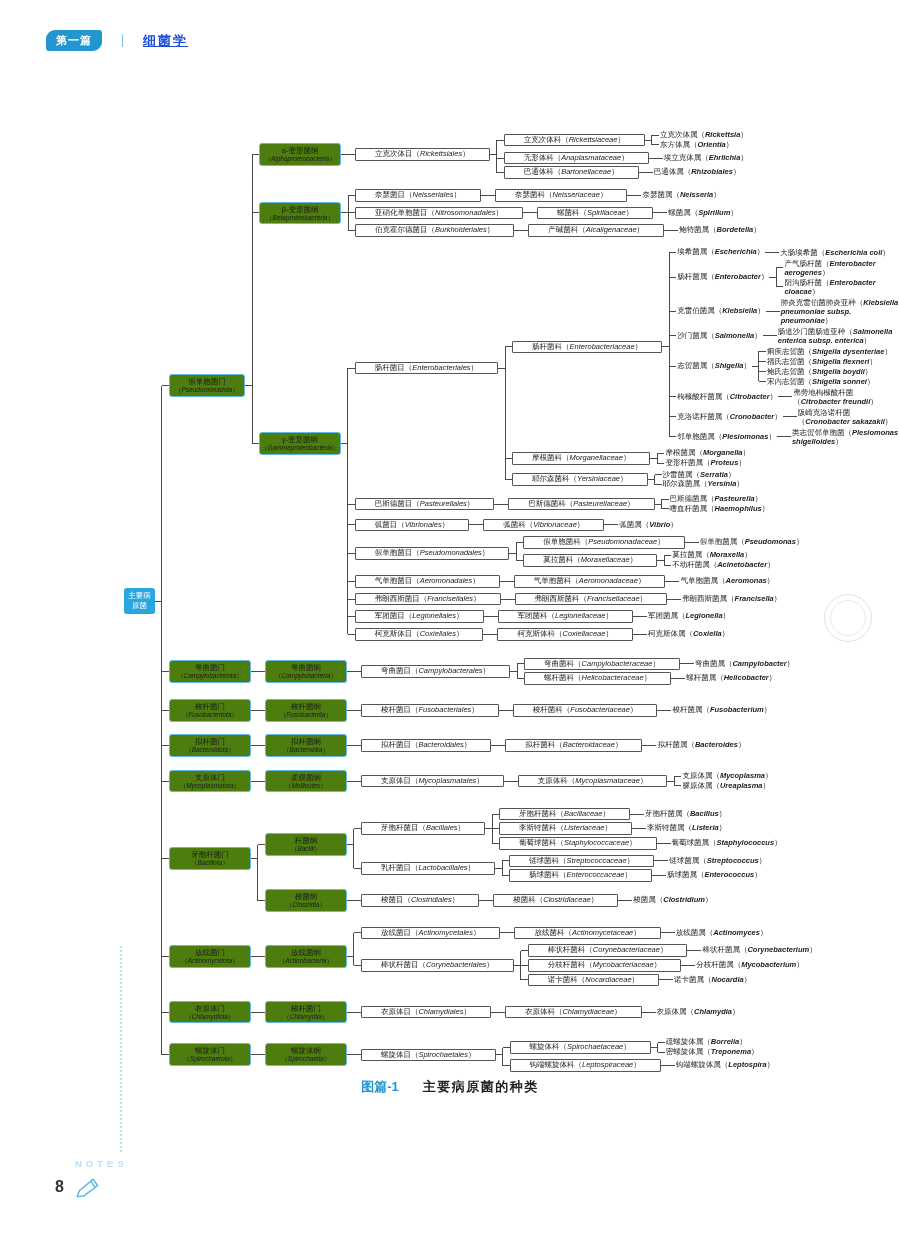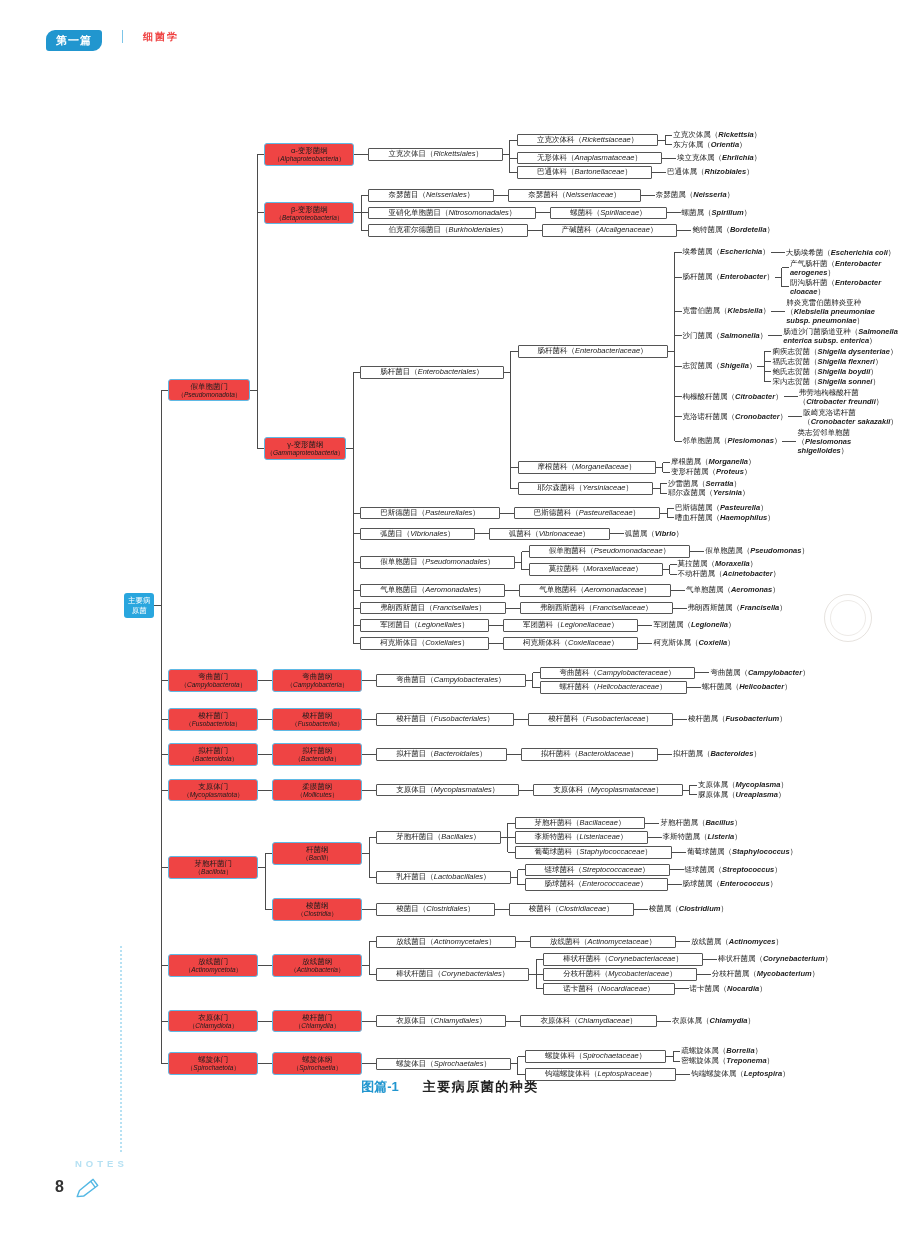--- a/index.html
+++ b/index.html
@@ -1,24 +1,24 @@
 <!DOCTYPE html>
 <html><head>
 <meta charset="utf-8">
 <style>
   * { margin:0; padding:0; box-sizing:border-box; }
   html,body { width:900px; height:1241px; }
   body { position:relative; background:#fff; font-family:"Liberation Sans","DejaVu Sans",sans-serif; color:#1c1c1c; overflow:hidden; }
 
   
-  .header { position:absolute; left:46px; top:30px; display:flex; align-items:flex-start; gap:20px; }
+  .header { position:absolute; left:46px; top:30px; display:flex; align-items:center; gap:20px; }
   .badge { background:#2196cf; color:#fff; font-size:11px; font-weight:bold; padding:3px 10px;
            border-radius:9px 3px 9px 3px; letter-spacing:1px; }
   .header-divider { width:1px; height:13px; background:#7cc5e8; }
-  .section-title { font-size:10px; font-weight:bold; color:#ef4444; letter-spacing:2px; }
+  .section-title { font-size:13px; font-weight:bold; color:#1d4ed8; letter-spacing:2px;text-decoration:underline; }
 
   
   .tree { position:absolute; left:124px; top:122px; font-size:7.5px; }
   .tnode { display:flex; align-items:center; }
   .stub { flex:0 0 7px; width:7px; height:1px; background:#4b4b4b; }
   .kids { display:flex; flex-direction:column; justify-content:center; }
   .kids > .tnode { position:relative; padding-left:7px; }
   .kids > .tnode::before { content:""; position:absolute; left:0; top:50%; margin-top:-0.5px; width:7px; height:1px; background:#4b4b4b; }
   .kids > .tnode::after  { content:""; position:absolute; left:-0.5px; top:0; bottom:0; width:1px; background:#4b4b4b; }
   .kids > .tnode:first-child::after { top:50%; }
@@ -26,21 +26,21 @@
 
   .d-phylum  { padding-top:3.5px; padding-bottom:3.5px; }
   .d-class   { padding-top:2.5px; padding-bottom:2.5px; }
   .d-order   { padding-top:1.5px; padding-bottom:1.5px; }
   .d-family  { padding-top:1px;   padding-bottom:1px; }
   .d-genus, .d-species { padding-top:0.5px; padding-bottom:0.5px; }
 
   .nbox { line-height:1.15; white-space:nowrap; }
   .r-root { width:33px; background:#29a6de; color:#fff; text-align:center; border-radius:3px;
             padding:3px 2px; white-space:normal; line-height:1.3; }
-  .r-phylum, .r-class { width:90px; background:#ef4444; border:1px solid #5fb9e5; border-radius:3px;
+  .r-phylum, .r-class { width:82px; background:#4d7c0f; border:1px solid #5fb9e5; border-radius:3px;
             text-align:center; padding:2px 1px; white-space:normal; }
   .r-phylum .cn, .r-class .cn { font-size:7.5px; line-height:1.2; }
   .r-phylum .lt, .r-class .lt { font-size:6.5px; line-height:1.2; }
   .r-order, .r-family { background:#fff; border:1px solid #555; border-radius:1px; padding:1px 19px; }
   .r-genus  { padding:0 1px; }
   .r-species { padding:0 1px; white-space:normal; max-width:166px; line-height:1.2; }
   .r-genus i, .r-species i { font-weight:bold; }
 
   
   .caption { position:absolute; top:1078px; left:0; width:100%; text-align:center; font-size:13px; font-weight:bold; }

